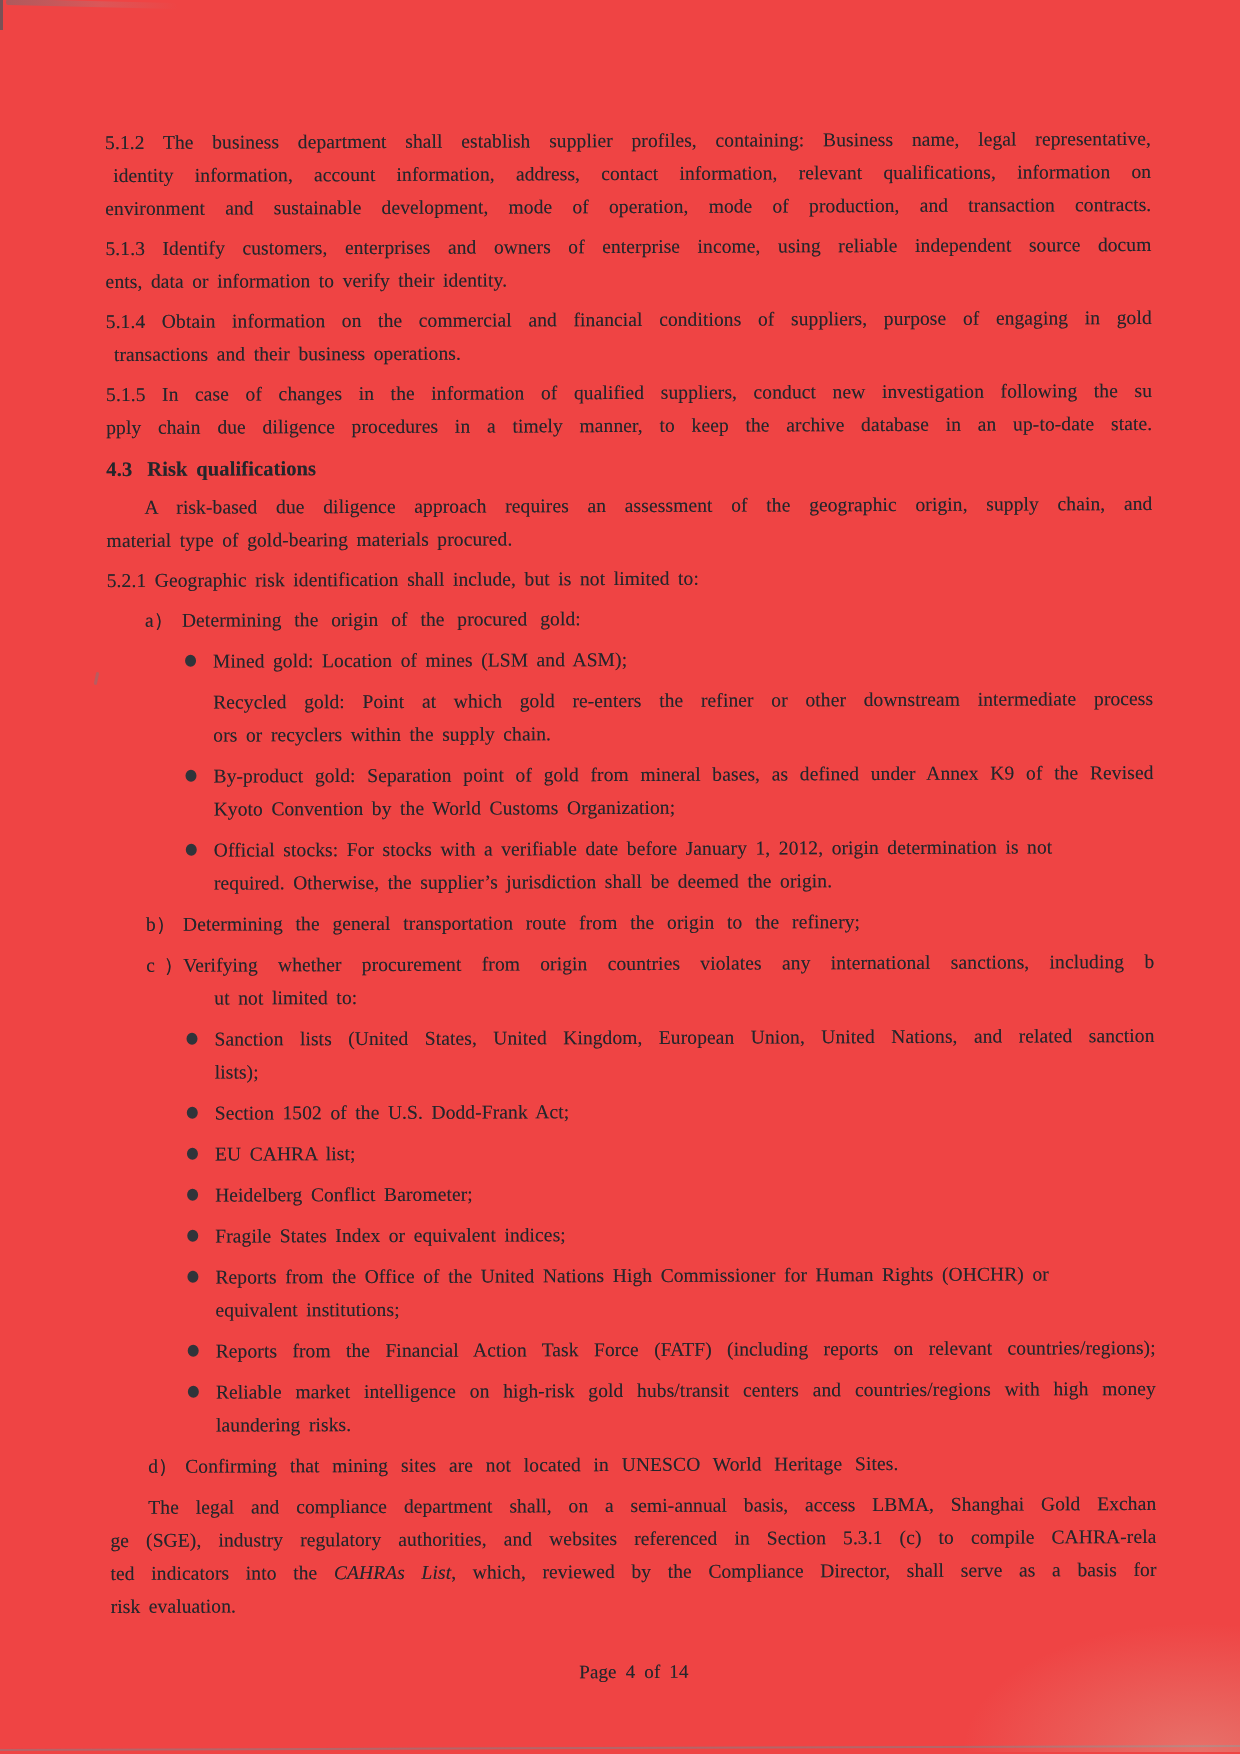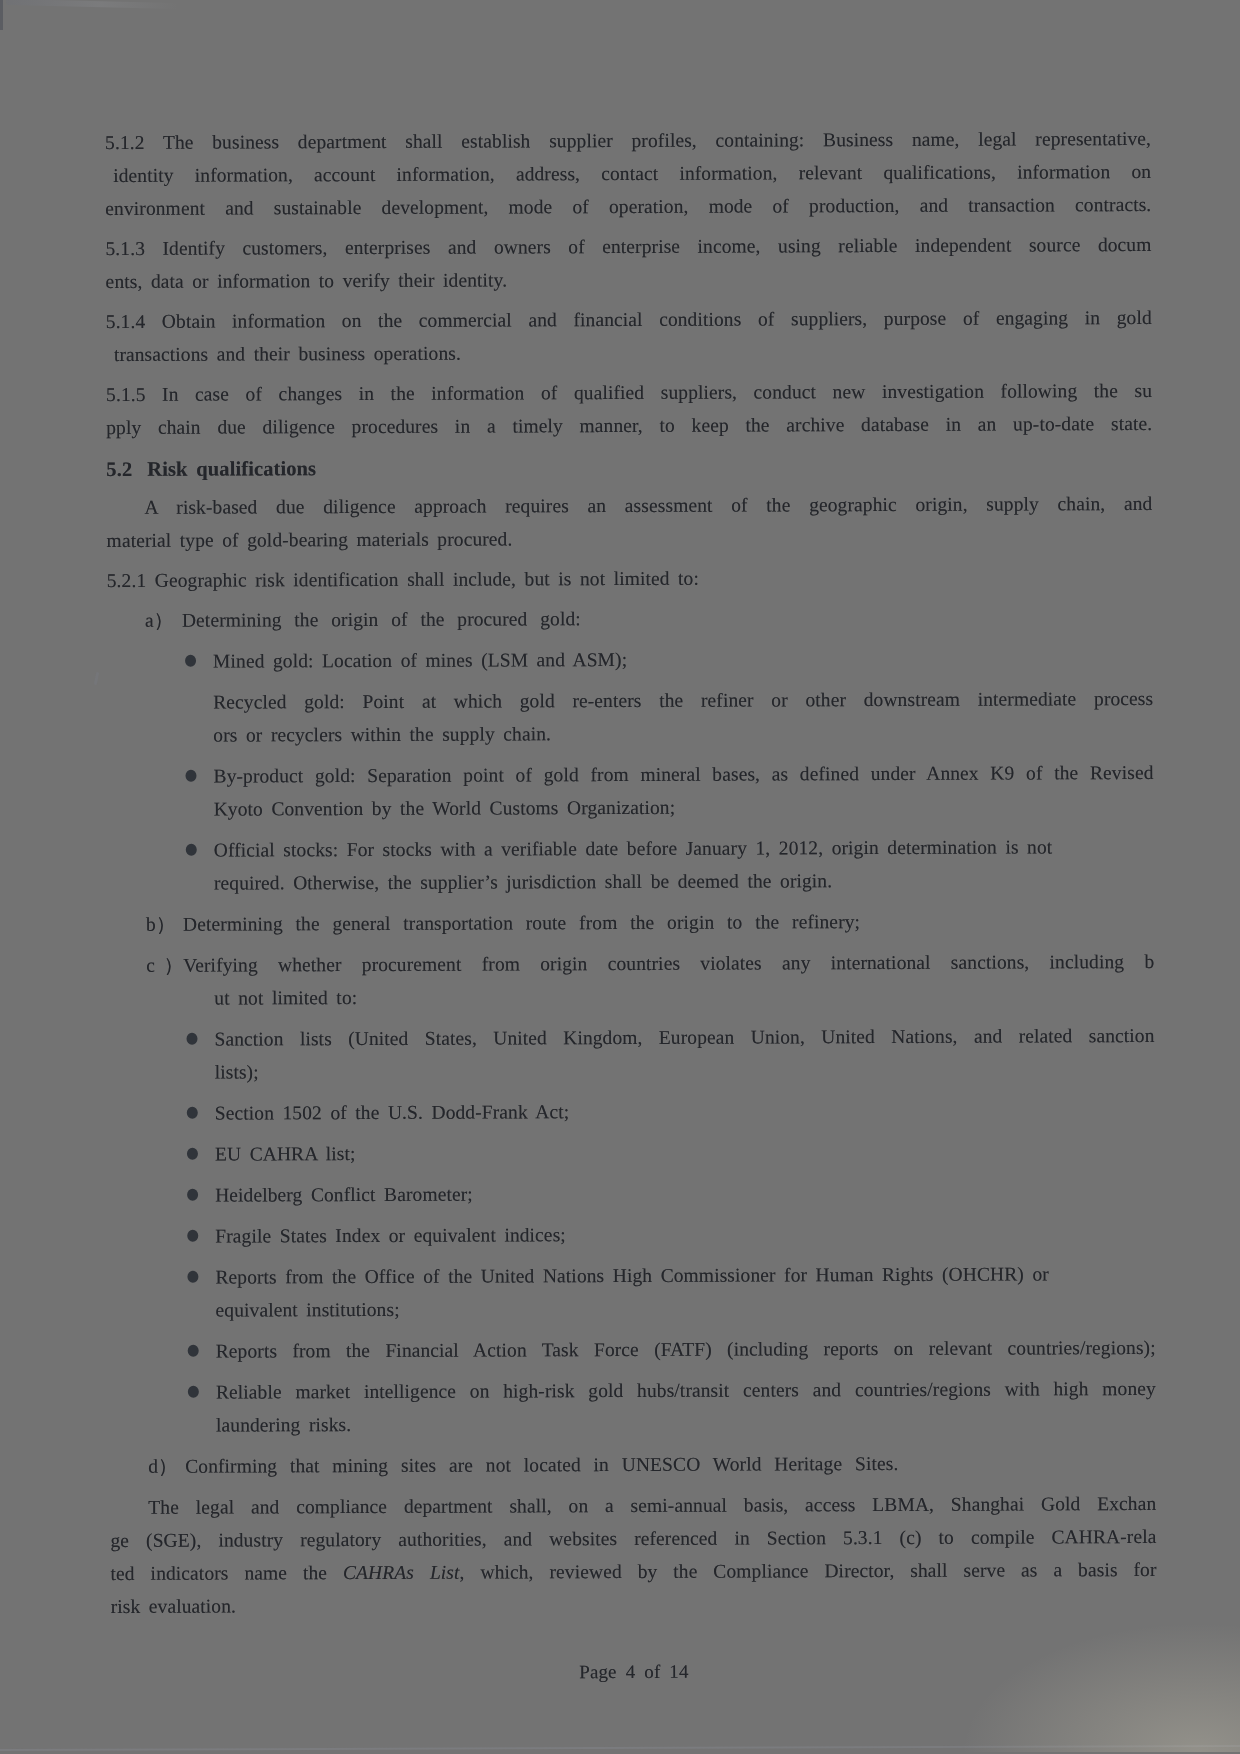--- a/index.html
+++ b/index.html
@@ -2,21 +2,21 @@
 <html><head>
 <meta charset="utf-8">
 <style>
   html,body{margin:0;padding:0;}
   body{
     width:1240px;height:1754px;position:relative;overflow:hidden;
     background:#ffffff;
     font-family:"Liberation Serif","DejaVu Serif",serif;
     color:#24262b;
   }
-  .sheet{position:absolute;inset:0;background:#737373;}
+  .sheet{position:absolute;inset:0;background:#ef4444;}
   
   .edge-mark{position:absolute;left:0;top:0;width:3px;height:30px;background:#53565c;opacity:.75;}
   .smudge-top{position:absolute;left:6px;top:1px;width:172px;height:6px;border-radius:3px;
     background:linear-gradient(90deg,rgba(110,112,118,.5),rgba(150,152,158,.22) 55%,rgba(170,172,178,0));
     transform:rotate(1.3deg);}
   .margin-tick{position:absolute;left:95px;top:672px;width:3px;height:13px;border-radius:2px;
     background:rgba(120,122,128,.45);transform:rotate(12deg);}
   .scan-bottom{position:absolute;left:-6px;top:1747px;width:1260px;height:2.4px;
     background:rgba(130,132,136,.55);transform:rotate(-0.18deg);}
   .tint-br{position:absolute;right:0;bottom:2px;width:280px;height:130px;
@@ -78,21 +78,21 @@
       <div class="ln j">5.1.4 Obtain information on the commercial and financial conditions of suppliers, purpose of engaging in gold</div>
       <div class="ln ind8">transactions and their business operations.</div>
     </div>
 
     <div class="blk">
       <div class="ln j">5.1.5 In case of changes in the information of qualified suppliers, conduct new investigation following the su</div>
       <div class="ln j">pply chain due diligence procedures in a timely manner, to keep the archive database in an up-to-date state.</div>
     </div>
 
     <div class="h52">
-      <span class="num">5.2</span><span>Risk qualifications</span>
+      <span class="num">4.3</span><span>Risk qualifications</span>
     </div>
 
     <div class="blk">
       <div class="ln j find">A risk-based due diligence approach requires an assessment of the geographic origin, supply chain, and</div>
       <div class="ln">material type of gold-bearing materials procured.</div>
     </div>
 
     <div class="blk">
       <div class="ln">5.2.1 Geographic risk identification shall include, but is not limited to:</div>
     </div>
@@ -175,20 +175,20 @@
       <div class="ln">laundering risks.</div>
     </div>
 
     <div class="letter">
       <div class="ln"><span class="lab">d）</span><span>Confirming that mining sites are not located in UNESCO World Heritage Sites.</span></div>
     </div>
 
     <div class="blk">
       <div class="ln j find">The legal and compliance department shall, on a semi-annual basis, access LBMA, Shanghai Gold Exchan</div>
       <div class="ln j">ge (SGE), industry regulatory authorities, and websites referenced in Section 5.3.1 (c) to compile CAHRA-rela</div>
-      <div class="ln j"><span>ted indicators name the </span><i>CAHRAs List</i><span>, which, reviewed by the Compliance Director, shall serve as a basis for</span></div>
+      <div class="ln j"><span>ted indicators into the </span><i>CAHRAs List</i><span>, which, reviewed by the Compliance Director, shall serve as a basis for</span></div>
       <div class="ln">risk evaluation.</div>
     </div>
 
     <div class="footer">Page 4 of 14</div>
 
   </div>
 </div>
 
 </body></html>

